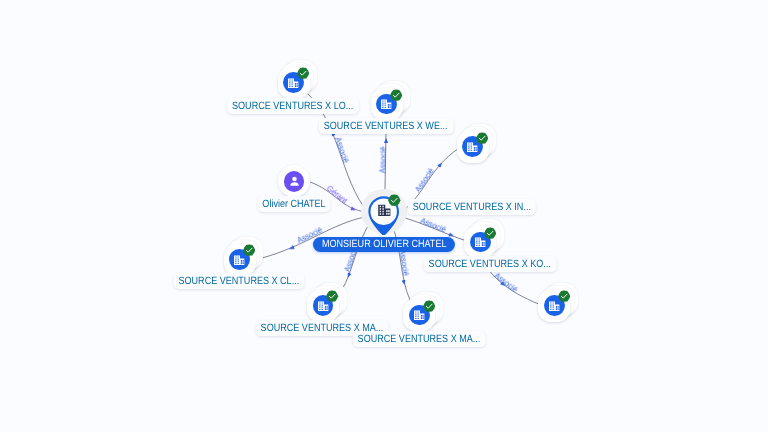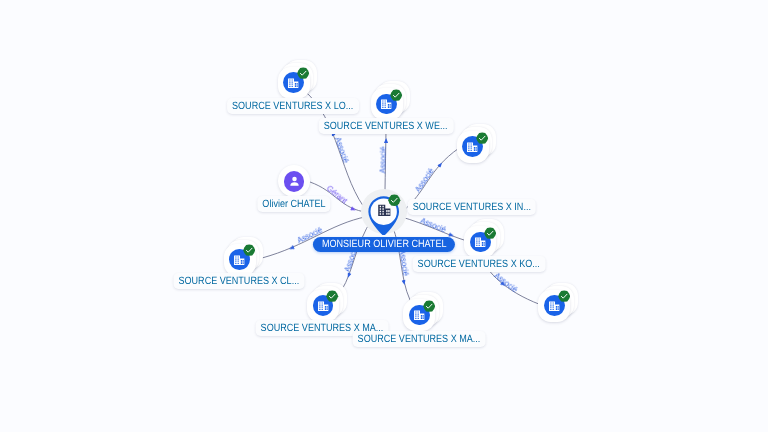--- a/index.html
+++ b/index.html
@@ -251,21 +251,21 @@
     </div>
     <div class="nlabel" style="left: 294.1px; top: 195.8px;">
       <span style="width: 62.926px;">Olivier CHATEL</span>
     </div>
     <div class="nlabel" style="left: 238.65px; top: 272.9px;">
       <span style="width: 120.68px;">SOURCE VENTURES X CL...</span>
     </div>
     <div class="nlabel is-center" style="left: 383.97px; top: 236.6px;">
       <span style="width: 124.99px;">MONSIEUR OLIVIER CHATEL</span>
     </div>
-    <div class="nlabel" style="left: 479px; top: 255.5px;">
+    <div class="nlabel" style="left: 490px; top: 255.5px;">
       <span style="width: 122.404px;">SOURCE VENTURES X KO...</span>
     </div>
     <div class="nlabel" style="left: 322.25px; top: 320.2px;">
       <span style="width: 122.404px;">SOURCE VENTURES X MA...</span>
     </div>
     <div class="nlabel" style="left: 419.45px; top: 330.5px;">
       <span style="width: 122.404px;">SOURCE VENTURES X MA...</span>
     </div>
   </div>
 

